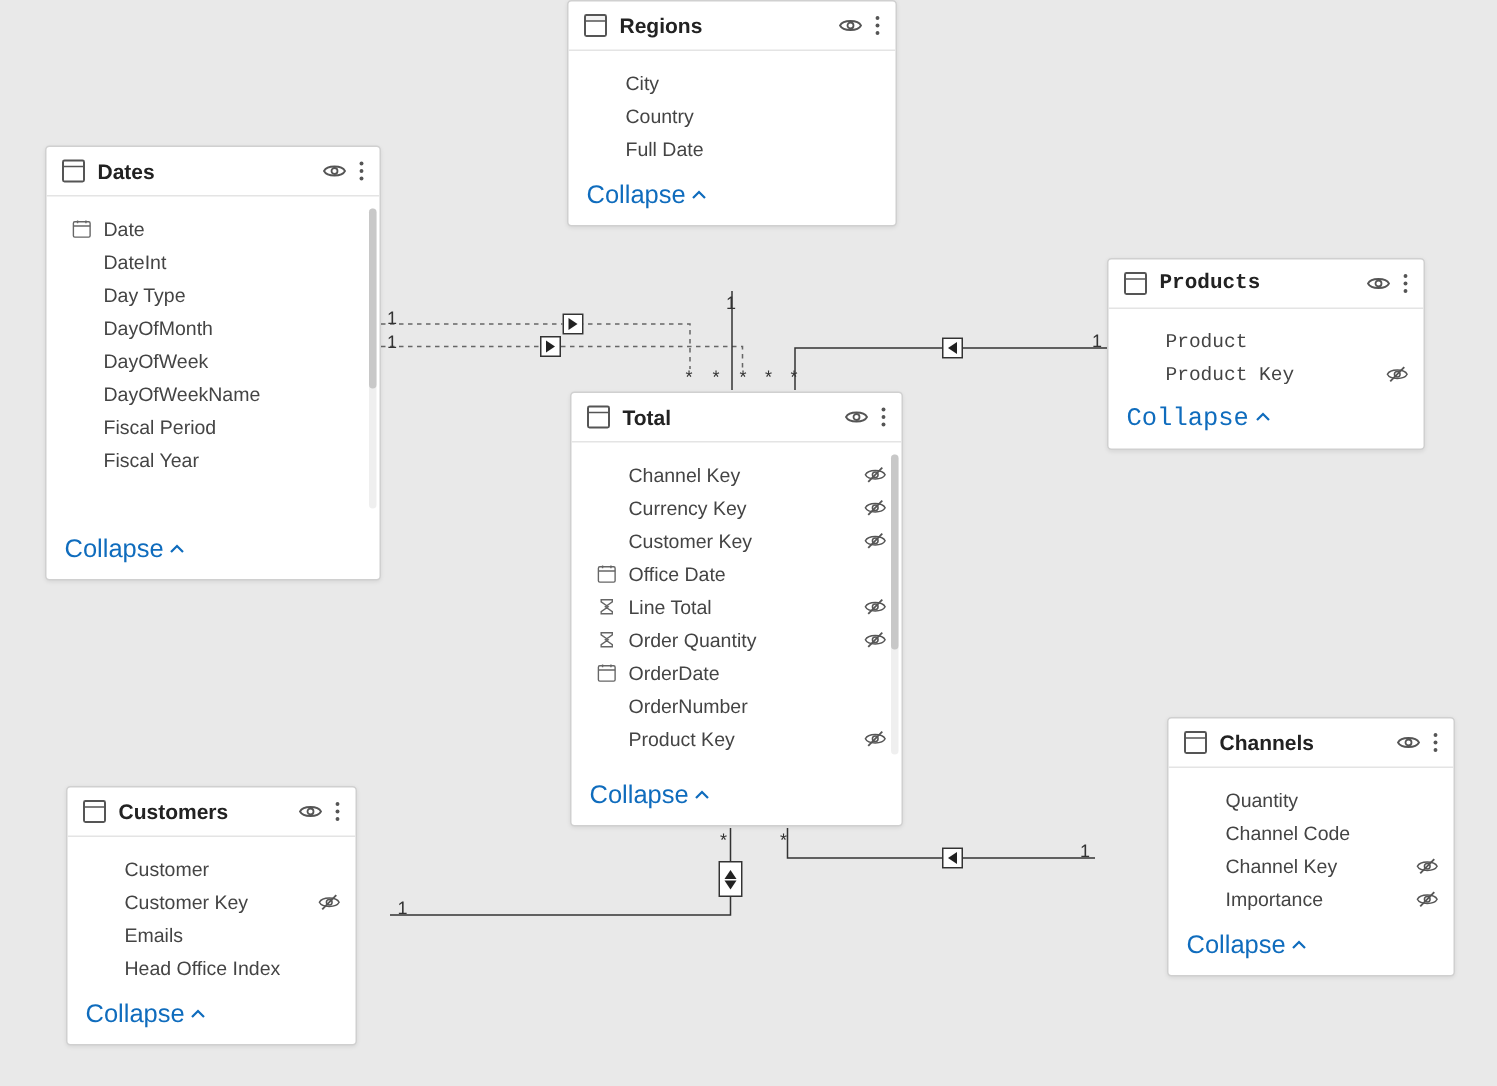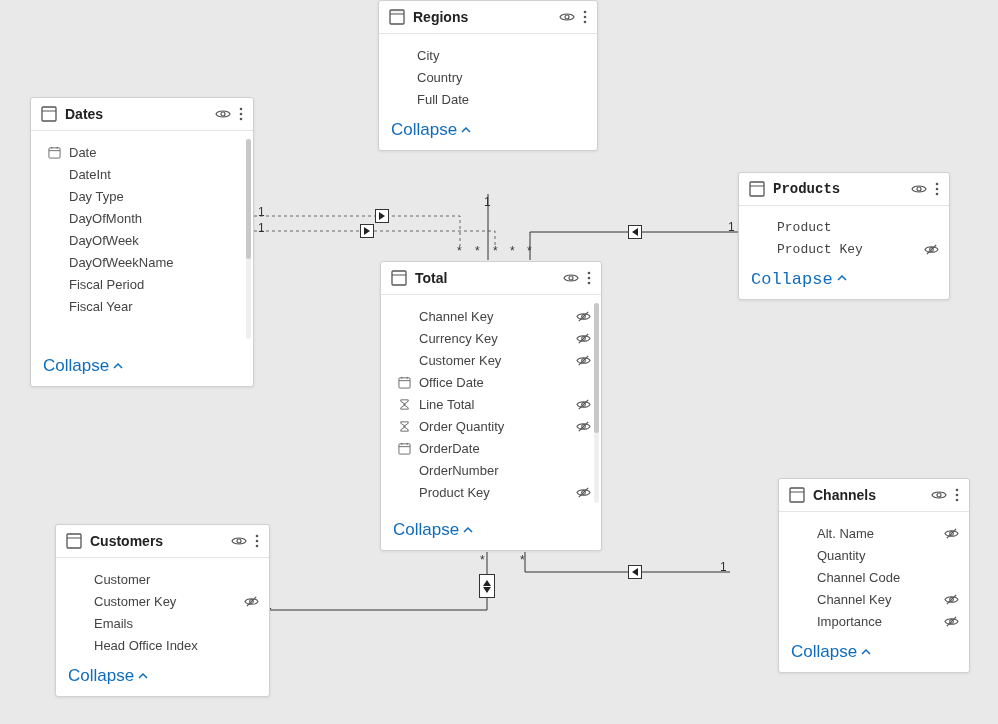--- a/index.html
+++ b/index.html
@@ -524,21 +524,21 @@
       <div class="scrollbar-thumb" style="top:8px;height:130px;"></div>
     </div>
     <div class="collapse-row">
       <span class="collapse-label">Collapse</span>
       <span class="chevron"><svg width="10" height="10" viewBox="0 0 10 10">
             <path d="M1 7 L5 3 L9 7" fill="none" stroke="#0f6cbd" stroke-width="1.5"></path>
           </svg></span>
     </div>
   </div>
 
-  <div class="table-card" style="left:55px;top:524px;width:215px;justify-content:flex-end;">
+  <div class="table-card" style="left:44px;top:524px;width:194px;justify-content:flex-end;">
     <div class="table-header">
       <span class="header-icon">
           <svg width="16" height="16" viewBox="0 0 16 16">
             <rect x="1" y="1" width="14" height="14" rx="1" fill="none" stroke="#555" stroke-width="1.3"></rect>
             <line x1="1" y1="5" x2="15" y2="5" stroke="#555"></line>
           </svg>
         </span>
       <span class="title">Customers</span>
       <span class="eye">
           <svg width="16" height="16" viewBox="0 0 16 16">
@@ -609,31 +609,20 @@
             <circle cx="2" cy="2" r="1.3" fill="#555"></circle>
             <circle cx="2" cy="7" r="1.3" fill="#555"></circle>
             <circle cx="2" cy="12" r="1.3" fill="#555"></circle>
           </svg>
         </span>
     </div>
     <div class="fields-wrap">
       <div class="fields">
           <div class="field-row">
             <span class="field-icon"></span>
-            <span class="field-name">Alt. Name</span>
-            <span class="field-hidden-icon">
-              <svg width="15" height="15" viewBox="0 0 16 16">
-                <path d="M1 8 C3 4 13 4 15 8 C13 12 3 12 1 8 Z" fill="none" stroke="#555" stroke-width="1.1"></path>
-                <circle cx="8" cy="8" r="2" fill="none" stroke="#555" stroke-width="1.1"></circle>
-                <line x1="3" y1="13" x2="13" y2="3" stroke="#555" stroke-width="1.3"></line>
-              </svg>
-            </span>
-          </div>
-          <div class="field-row">
-            <span class="field-icon"></span>
             <span class="field-name">Quantity</span>
           </div>
           <div class="field-row">
             <span class="field-icon"></span>
             <span class="field-name">Channel Code</span>
           </div>
           <div class="field-row">
             <span class="field-icon"></span>
             <span class="field-name">Channel Key</span>
             <span class="field-hidden-icon">

